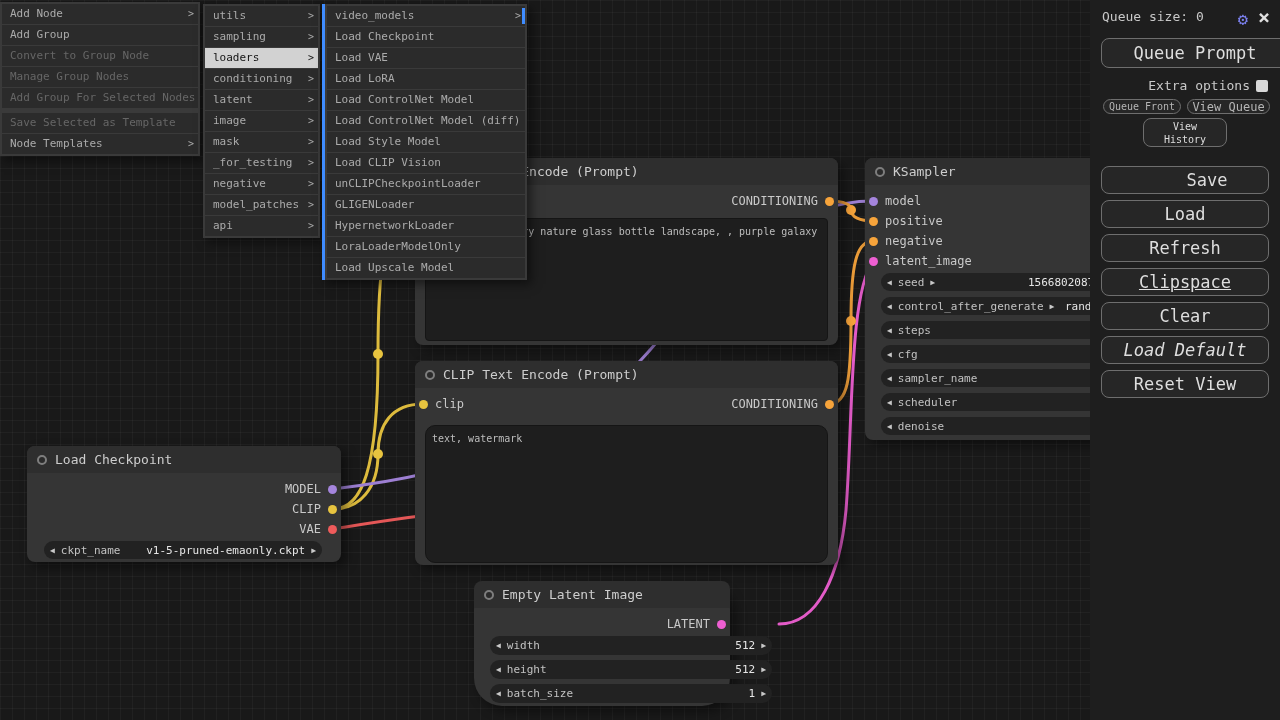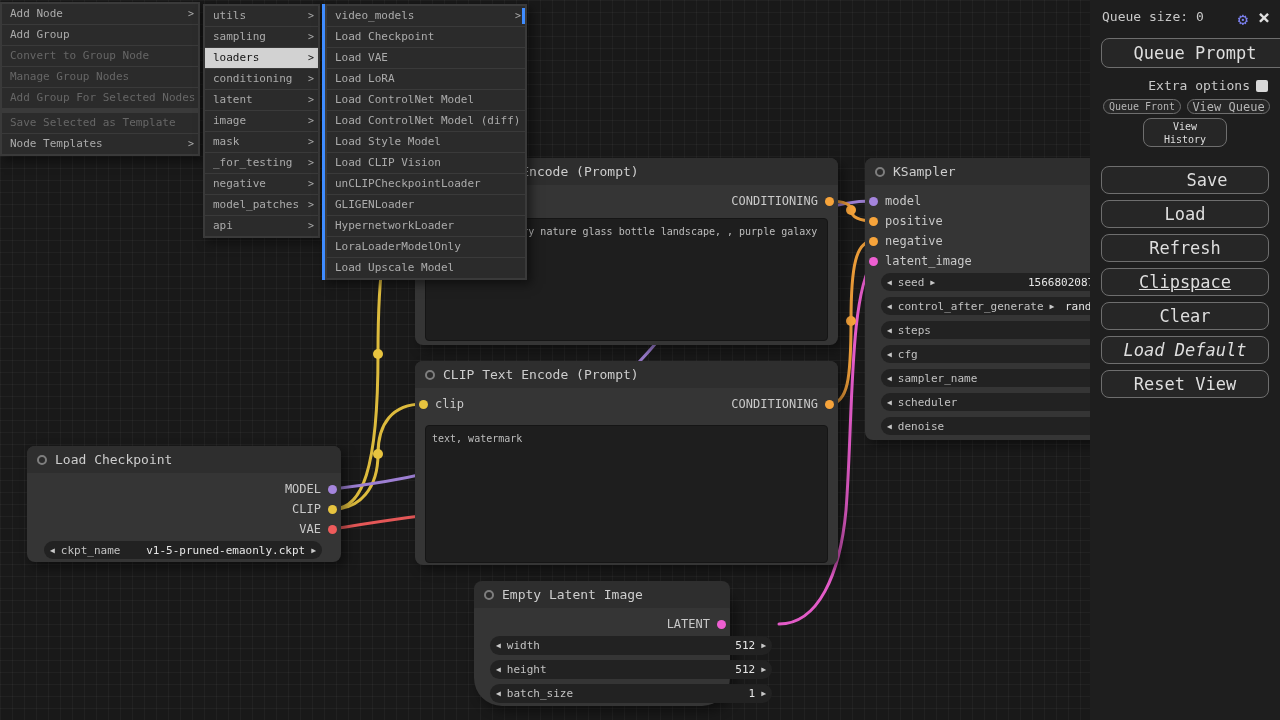--- a/index.html
+++ b/index.html
@@ -47,21 +47,21 @@
   #ks-widgets .w0 .wvalue,#ks-widgets .w1 .wvalue{position:absolute;margin:0;}
   #ks-widgets .w0 .wvalue{left:147px;}
   #ks-widgets .w1 .wvalue{left:184px;}
 
   #node-ckpt   {left:27px; top:446px;width:314px;height:116px;}
   #node-clip1  {left:415px;top:158px;width:423px;height:187px;}
   #node-clip2  {left:415px;top:361px;width:423px;height:204px;}
   #node-ks     {left:865px;top:158px;width:296px;height:282px;}
   #node-latent {left:474px;top:581px;width:256px;height:125px;border-radius:28px;}
   #clip1-ta{top:60px;height:123px;}
-  #clip2-ta{top:64px;height:138px;}
+  #clip2-ta{top:64px;height:138px;border-radius:10px;}
 
   
   .menu{position:absolute;z-index:6;background:#3a3a3a;padding:2px;
         box-shadow:4px 4px 10px rgba(0,0,0,.5);box-sizing:border-box;}
   .m-entry{position:relative;height:20px;line-height:20px;margin-bottom:1px;
            background:#2b2b2b;color:#ababab;font-size:11px;
            padding:0 14px 0 8px;white-space:nowrap;cursor:pointer;}
   .m-entry:last-child{margin-bottom:0;}
   .m-entry.disabled{color:#666;cursor:default;}
   .m-entry.selected{background:#d2d2d2;color:#141414;}

